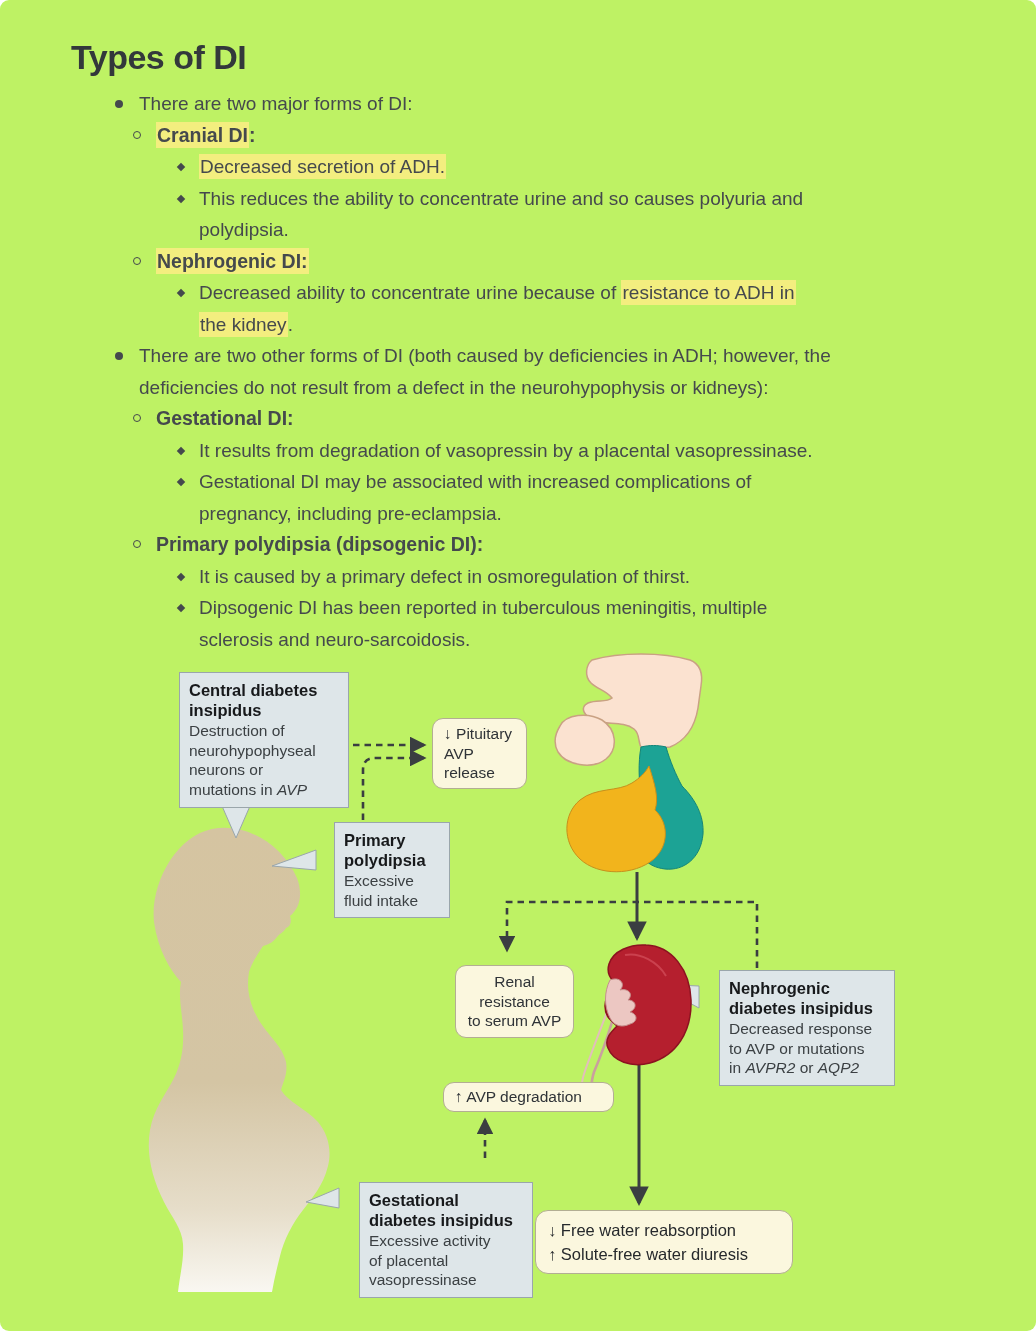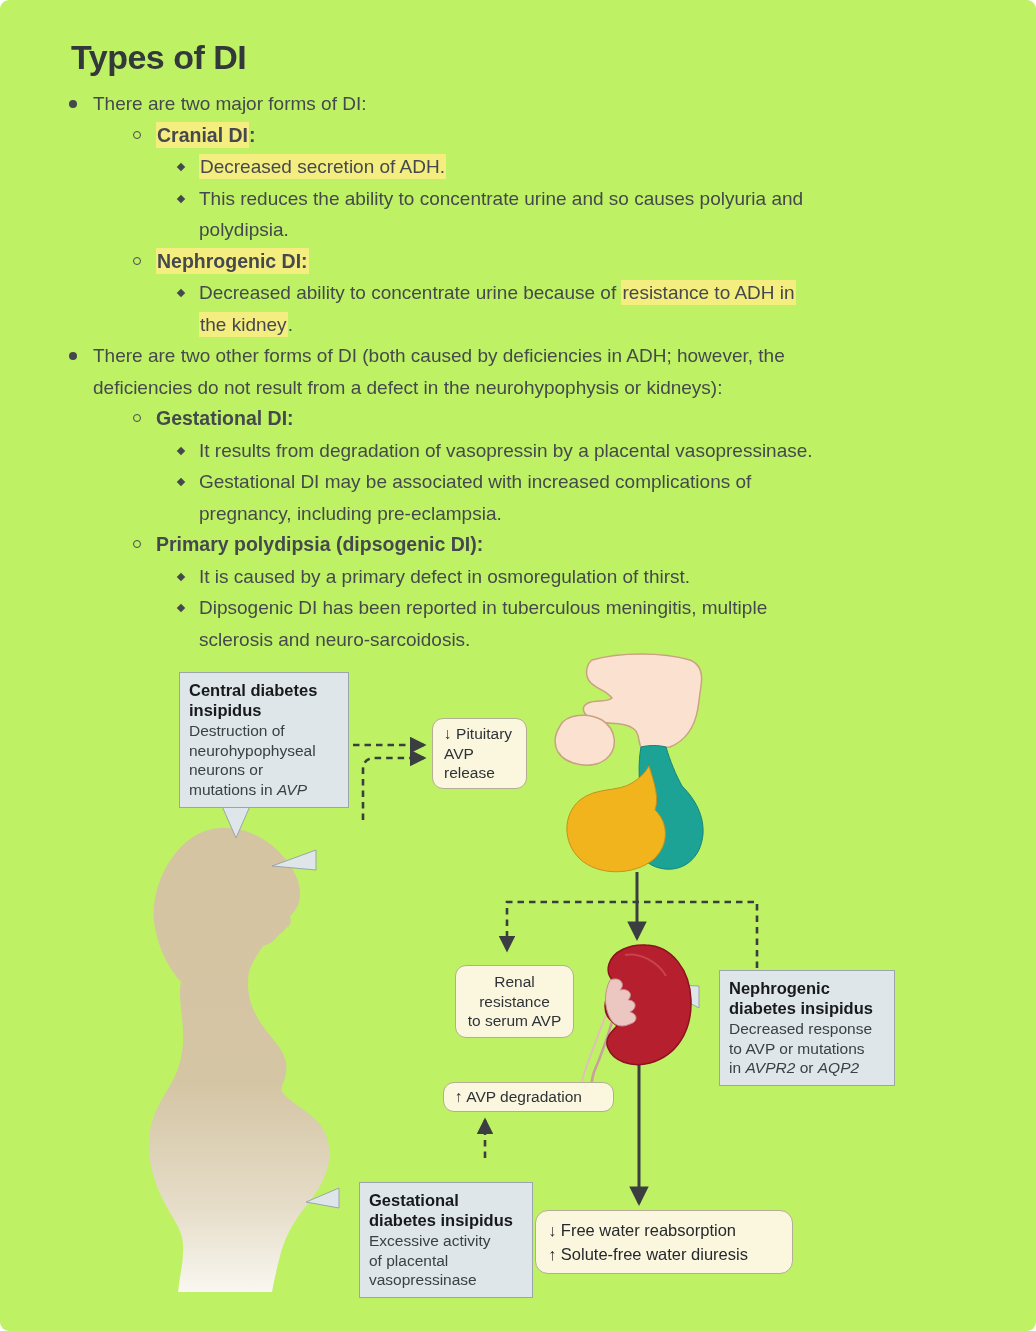--- a/index.html
+++ b/index.html
@@ -24,21 +24,21 @@
     font-family:"Liberation Sans",sans-serif;color:var(--note-text);border-radius:9px;
   }
   .page-title{
     position:absolute;left:71px;top:38px;font-size:34px;font-weight:800;
     letter-spacing:-0.5px;color:var(--title-text);
   }
   .notes{position:absolute;left:0;top:88px;width:1036px;font-size:19px;line-height:31.5px;}
   .note{display:flex;align-items:flex-start}
   .note .txt{white-space:nowrap}
   .note .txt br+span, .note .txt span{white-space:pre-wrap}
-  .note.l1{padding-left:69px}
+  .note.l1{padding-left:115px}
   .note.l2{padding-left:133px}
   .note.l3{padding-left:178px}
   .bullet{flex:none;display:inline-block}
   .bl1{width:8px;height:8px;border-radius:50%;background:var(--note-text);margin-top:12px;margin-right:16px}
   .bl2{width:8px;height:8px;border-radius:50%;border:1.7px solid var(--note-text);margin-top:11px;margin-right:15px}
   .bl3{width:6px;height:6px;background:var(--note-text);transform:rotate(45deg);margin-top:13px;margin-right:15px}
   .b{font-weight:700}
   .i{font-style:italic}
   .h{background:var(--highlight);padding:2px 1px;box-decoration-break:clone;-webkit-box-decoration-break:clone}
   .note.l2 .b{font-size:19.5px}
@@ -222,20 +222,24 @@
       </g>
     </svg>
 
     <div class="dbox" id="box-central">
       <div class="box-title"><span class="b">Central diabetes</span><br><span class="b">insipidus</span></div>
       <div class="box-body"><span>Destruction of</span><br><span>neurohypophyseal</span><br><span>neurons or</span><br><span>mutations in </span><span class="i">AVP</span></div>
     </div>
 
     <div class="cbox" id="box-pituitary"><span>↓ Pituitary</span><br><span>AVP release</span></div>
 
+    <div class="dbox" id="box-primary">
+      <div class="box-title"><span class="b">Primary</span><br><span class="b">polydipsia</span></div>
+      <div class="box-body"><span>Excessive</span><br><span>fluid intake</span></div>
+    </div>
 
     <div class="cbox" id="box-renal"><span>Renal</span><br><span>resistance</span><br><span>to serum AVP</span></div>
 
     <div class="dbox" id="box-nephro">
       <div class="box-title"><span class="b">Nephrogenic</span><br><span class="b">diabetes insipidus</span></div>
       <div class="box-body"><span>Decreased response</span><br><span>to AVP or mutations</span><br><span>in </span><span class="i">AVPR2</span><span> or </span><span class="i">AQP2</span></div>
     </div>
 
     <div class="cbox" id="box-avp"><span>↑ AVP degradation</span></div>
 

